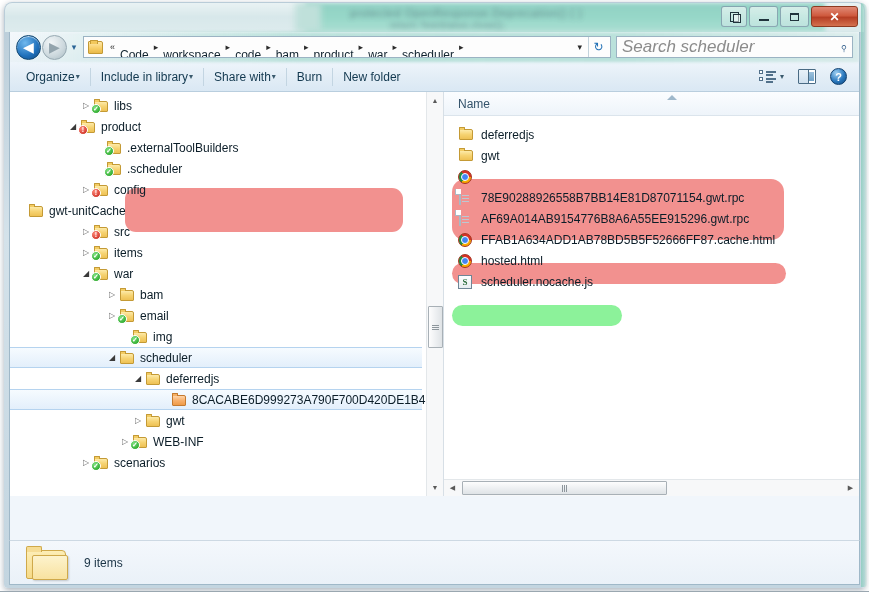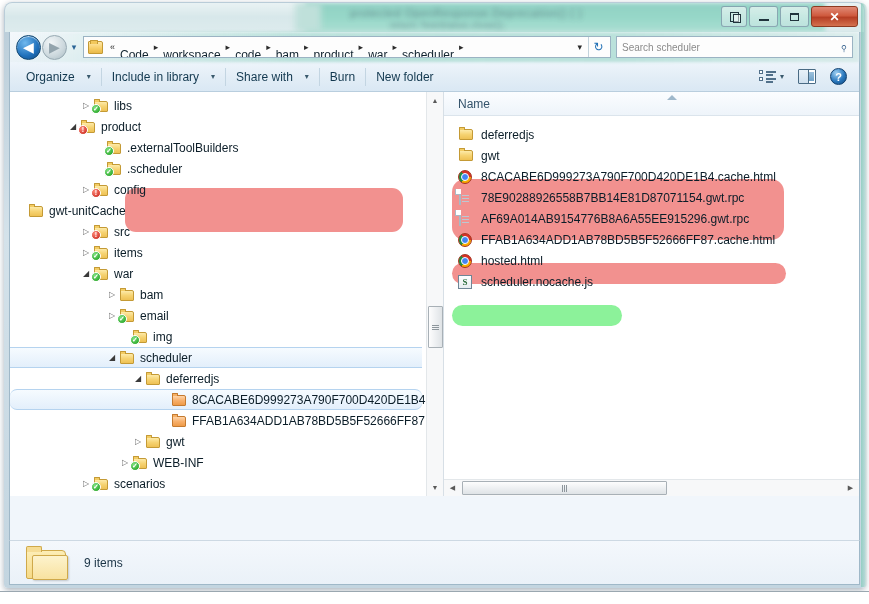--- a/index.html
+++ b/index.html
@@ -135,41 +135,41 @@
     width: 20px; height: 22px; border-left: 1px solid #c3d3dc;
     display:flex; align-items:center; justify-content:center;
     color: #1f6fb5; font-size: 12px;
   }
   #searchbox {
     width: 237px; height: 22px; margin-left: 5px;
     background: #fdfdfd; border: 1px solid #9bb3c3;
     display: flex; align-items: center; padding: 0 5px;
   }
   #searchbox .ph {
-    flex: 1; color: #8b8b8b; font-size: 10px;
+    flex: 1; font-style: italic; color: #8b8b8b; font-size: 17px;
   }
   .mag { color:#1c4e80; font-size: 13px; transform: rotate(-45deg); }
 
   
   #menubar {
     height: 24px; display: flex; align-items: center;
     background: linear-gradient(180deg,#f4f9fd 0%, #eaf2f9 100%);
     border-top: 1px solid #cddbe6; border-bottom: 1px solid #cfdce7;
     padding-left: 12px; gap: 18px; font-size: 12px; color: #0c2636;
   }
   #menubar span u { text-decoration: underline; }
 
   
   #toolbar {
     height: 30px; display: flex; align-items: center;
     background: linear-gradient(180deg,#eef5fb 0%, #e2edf6 55%, #dae8f4 100%);
     border-bottom: 1px solid #b9cede;
     padding: 0 6px; font-size: 12px; color: #12384f;
   }
-  .tb-item { padding: 4px 10px; display: flex; align-items: center; gap: 12px; white-space: nowrap; }
+  .tb-item { padding: 4px 10px; display: flex; align-items: center; gap: 1px; white-space: nowrap; }
   .tb-sep { width: 1px; height: 18px; background: #c3d5e2; }
   .caret { font-size: 8px; color: #3a5a6d; }
   .tb-right { margin-left: auto; display: flex; align-items: center; gap: 4px; padding-right: 6px; }
   .icon-views {
     width: 17px; height: 13px; position: relative;
   }
   .icon-views i {
     position:absolute; display:block; background:#51708a;
   }
   .icon-views i.b1{ left:0; top:0; width:4px; height:4px; border:1px solid #51708a; background:#fff;}
@@ -629,35 +629,27 @@
                 <span class="tlabel">scheduler</span>
               </div>
               <div class="trow" style="padding-left: 121px;">
                 <span class="twist open">◢</span>
                 <span class="efold plain">
                   <span class="body"></span>
                   <span class="tab"></span>
                 </span>
                 <span class="tlabel">deferredjs</span>
               </div>
-              <div class="trow sel" style="padding-left: 147px; border-radius: 7px;">
+              <div class="trow sel" style="padding-left: 147px;">
                 <span class="twist"></span>
                 <span class="efold plain orange">
                   <span class="body"></span>
                   <span class="tab"></span>
                 </span>
                 <span class="tlabel">8CACABE6D999273A790F700D420DE1B4</span>
-              </div>
-              <div class="trow" style="padding-left: 147px;">
-                <span class="twist"></span>
-                <span class="efold plain orange">
-                  <span class="body"></span>
-                  <span class="tab"></span>
-                </span>
-                <span class="tlabel">FFAB1A634ADD1AB78BD5B5F52666FF87</span>
               </div>
               <div class="trow" style="padding-left: 121px;">
                 <span class="twist">▷</span>
                 <span class="efold plain">
                   <span class="body"></span>
                   <span class="tab"></span>
                 </span>
                 <span class="tlabel">gwt</span>
               </div>
               <div class="trow" style="padding-left: 108px;">
@@ -710,21 +702,20 @@
                 <span class="ficon ico-folder">
                   <span class="body"></span>
                   <span class="tab"></span>
                 </span>
                 <span class="fname">gwt</span>
               </div>
               <div class="frow">
                 <span class="ficon">
                   <span class="ico-chrome"></span>
                 </span>
-                <span class="fname">8CACABE6D999273A790F700D420DE1B4.cache.html</span>
               </div>
               <div class="frow">
                 <span class="ficon"><span class="ico-doc"></span></span>
                 <span class="fname">78E90288926558B7BB14E81D87071154.gwt.rpc</span>
               </div>
               <div class="frow">
                 <span class="ficon"><span class="ico-doc"></span></span>
                 <span class="fname">AF69A014AB9154776B8A6A55EE915296.gwt.rpc</span>
               </div>
               <div class="frow">

